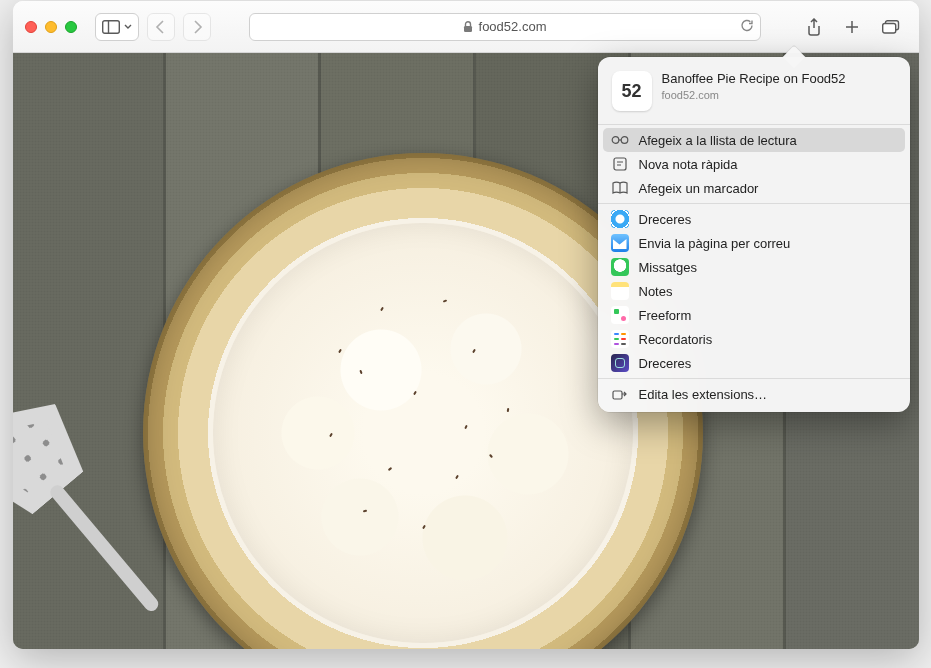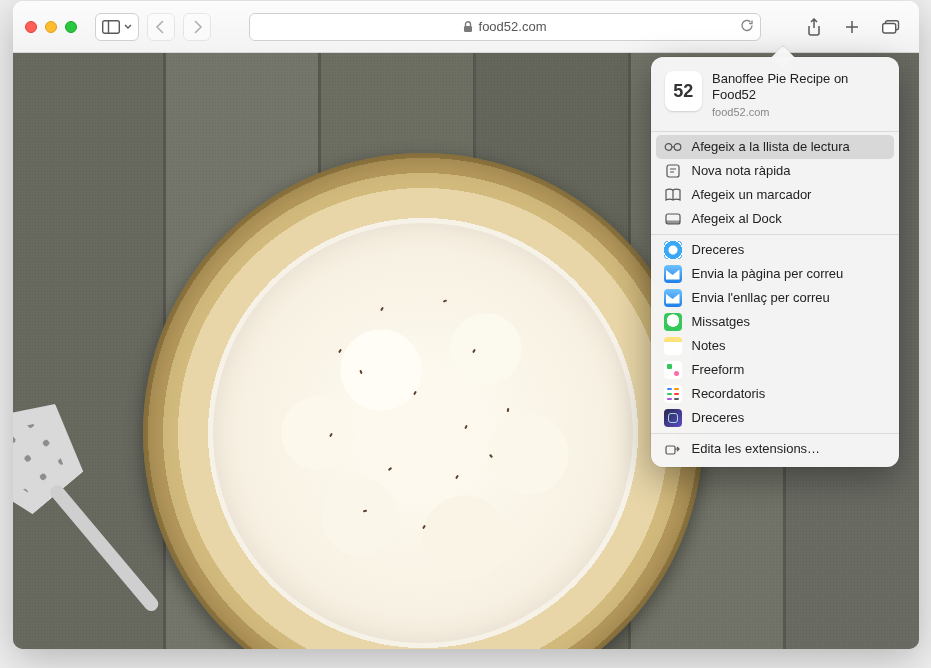--- a/index.html
+++ b/index.html
@@ -122,22 +122,22 @@
     clip-path: polygon(50% 0,100% 30%,80% 100%,20% 100%,0 30%);
   }
   .spatula .handle{
     position:absolute; left:48px; top:92px;
     width:14px;height:160px;background:#cfcfcf;
     border-radius:7px;
   }
 
   .share-popover {
     position:absolute;
-    top: 56px; right: 20px;
-    width: 248px;
+    top: 56px; right: 9px;
+    width: 312px;
     background: rgba(246,246,246,0.98);
     border-radius:12px;
     box-shadow: 0 12px 36px rgba(0,0,0,.35), 0 0 0 .5px rgba(0,0,0,.15);
     padding: 10px 0 6px;
     backdrop-filter: blur(20px);
   }
   .share-popover:before{
     content:"";position:absolute;top:-8px;right:108px;
     width:16px;height:16px;background:inherit;
     transform:rotate(45deg);
@@ -298,41 +298,28 @@
         </div>
         <div class="mrow">
           <div class="micon">
             <svg width="16" height="14" viewBox="0 0 16 14" fill="none" stroke="currentColor" stroke-width="1.2">
               <path d="M8 2C6 1 3 1 1 2v10c2-1 5-1 7 0 2-1 5-1 7 0V2c-2-1-5-1-7 0z"></path>
               <path d="M8 2v10"></path>
             </svg>
           </div>
           <span>Afegeix un marcador</span>
         </div>
-        <div class="mrow">
-          <div class="micon">
-            <svg width="16" height="12" viewBox="0 0 16 12" fill="none" stroke="currentColor" stroke-width="1.2">
-              <rect x="1" y="1" width="14" height="10" rx="2"></rect>
-              <rect x="1" y="7.5" width="14" height="3.5" fill="currentColor" opacity="0.6" stroke="none"></rect>
-            </svg>
-          </div>
-          <span>Afegeix al Dock</span>
-        </div>
         <div class="sep"></div>
         <div class="mrow">
           <div class="appicon ai-airdrop"></div>
           <span>Dreceres</span>
         </div>
         <div class="mrow">
           <div class="appicon ai-mail"></div>
           <span>Envia la pàgina per correu</span>
-        </div>
-        <div class="mrow">
-          <div class="appicon ai-mail"></div>
-          <span>Envia l'enllaç per correu</span>
         </div>
         <div class="mrow">
           <div class="appicon ai-msg"></div>
           <span>Missatges</span>
         </div>
         <div class="mrow">
           <div class="appicon ai-notes"></div>
           <span>Notes</span>
         </div>
         <div class="mrow">

